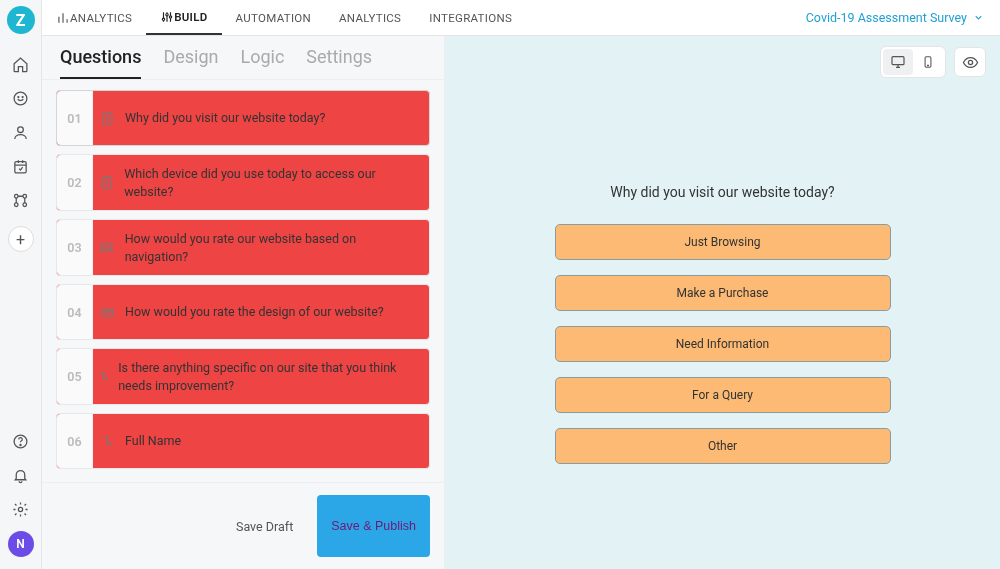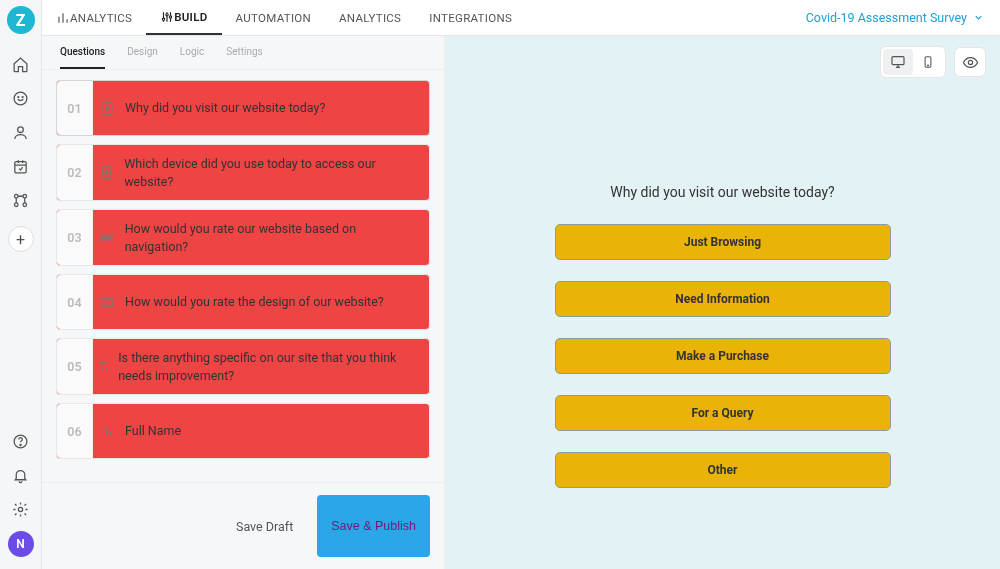--- a/index.html
+++ b/index.html
@@ -13,21 +13,21 @@
     .rail-avatar { width: 26px; height: 26px; border-radius: 50%; background: #6b4ce6; color: #fff; font-weight: 600; display: flex; align-items: center; justify-content: center; font-size: 12px; margin-bottom: 12px; }
     .main { flex: 1; display: flex; flex-direction: column; }
     .topbar { height: 36px; display: flex; align-items: stretch; border-bottom: 1px solid #e6e6e6; padding: 0; }
     .top-tab { padding: 0 14px; display: flex; align-items: center; font-size: 11.5px; color: #555; cursor: pointer; letter-spacing: 0.3px; }
     .top-tab.active { background: #fff; border-bottom: 2px solid #333; font-weight: 600; color: #222; }
     .top-tab .ico { width: 14px; height: 14px; display: inline-flex; align-items: center; justify-content: center; }
     .top-spacer { flex: 1; }
     .survey-title { display: flex; align-items: center; color: #1fa1d1; font-size: 12.5px; padding-right: 16px; gap: 6px; cursor: pointer; }
     .content { flex: 1; display: flex; min-height: 0; }
     .left-col { width: 403px; background: #f6f7f8; display: flex; flex-direction: column; border-right: 1px solid #eee; }
-    .subtabs { display: flex; gap: 22px; padding: 10px 18px 0 18px; font-size: 10px; border-bottom: 1px solid #eee; text-align: center; }
+    .subtabs { display: flex; gap: 22px; padding: 10px 18px 0 18px; font-size: 18px; border-bottom: 1px solid #eee; text-align: center; }
     .subtab { color: #aaa; padding-bottom: 10px; cursor: pointer; }
     .subtab.active { color: #222; border-bottom: 2px solid #222; font-weight: 500; }
     .qlist { flex: 1; overflow-y: auto; padding: 10px 14px 10px 14px; }
     .qlist::-webkit-scrollbar { width: 6px; }
     .qlist::-webkit-scrollbar-thumb { background: #ccc; border-radius: 3px; }
     .qcard { background: #ef4444; border: 1px solid #e8e8e8; border-radius: 4px; margin-bottom: 8px; display: flex; align-items: center; cursor: pointer; min-height: 56px; }
     .qcard.sel { border-color: #d5d5d5; }
     .qnum { width: 36px; min-width: 36px; align-self: stretch; background: #fafafa; border-right: 1px solid #f0f0f0; display: flex; align-items: center; justify-content: center; color: #bbb; font-weight: 600; font-size: 12.5px; border-top-left-radius: 4px; border-bottom-left-radius: 4px; }
     .qico { width: 28px; display: flex; align-items: center; justify-content: center; color: #777; }
     .qtxt { padding: 10px 10px 10px 4px; font-size: 12.5px; color: #333; line-height: 1.4; }
@@ -36,21 +36,21 @@
     .btn-txt { color: #555; font-size: 12.5px; cursor: pointer; }
     .btn-primary { background: #2ba7e8; color: #701a75; border: none; padding: 24px 14px; border-radius: 4px; font-size: 12.5px; cursor: pointer; }
     .preview { flex: 1; background: #e3f3f5; position: relative; padding-top: 8px; }
     .dev-toggle { position: absolute; top: 10px; right: 14px; display: flex; align-items: center; gap: 8px; }
     .dev-group { background: #fff; border: 1px solid #e5e5e5; border-radius: 6px; display: flex; padding: 2px; }
     .dev-btn { width: 30px; height: 26px; display: flex; align-items: center; justify-content: center; color: #555; cursor: pointer; border-radius: 4px; }
     .dev-btn.active { background: #eef0f1; }
     .eye-btn { width: 32px; height: 30px; background: #fff; border: 1px solid #e5e5e5; border-radius: 6px; display: flex; align-items: center; justify-content: center; color: #555; cursor: pointer; }
     .pv-body { display: flex; flex-direction: column; align-items: center; padding-top: 140px; }
     .pv-title { font-size: 14px; color: #333; margin-bottom: 24px; }
-    .pv-opt { width: 336px; background: #eab308; border: 1px solid #8c9b9d; border-radius: 5px; padding: 10px; text-align: center; font-size: 12px; font-weight: 700; color: #333; margin-bottom: 21px; cursor: pointer; }
+    .pv-opt { width: 336px; background: #fdba74; border: 1px solid #8c9b9d; border-radius: 5px; padding: 10px; text-align: center; font-size: 12px; font-weight: 400; color: #333; margin-bottom: 15px; cursor: pointer; }
     svg { display: block; }
   </style>
 </head>
 <body>
 
 <div class="app">
   <div class="rail">
     <div class="rail-logo">Z</div>
     <div class="rail-icon">
       <svg width="17" height="17" viewBox="0 0 24 24" fill="none" stroke="currentColor" stroke-width="1.8">
@@ -245,21 +245,21 @@
           <div class="eye-btn">
             <svg width="17" height="17" viewBox="0 0 24 24" fill="none" stroke="currentColor" stroke-width="1.8">
                 <path d="M2 12s3.5-7 10-7 10 7 10 7-3.5 7-10 7S2 12 2 12z"></path>
                 <circle cx="12" cy="12" r="3"></circle>
               </svg>
           </div>
         </div>
         <div class="pv-body">
           <div class="pv-title">Why did you visit our website today?</div>
           <div class="pv-opt">Just Browsing</div>
+          <div class="pv-opt">Make a Purchase</div>
           <div class="pv-opt">Need Information</div>
-          <div class="pv-opt">Make a Purchase</div>
           <div class="pv-opt">For a Query</div>
           <div class="pv-opt">Other</div>
         </div>
       </div>
     </div>
   </div>
 </div>
 
 </body></html>

